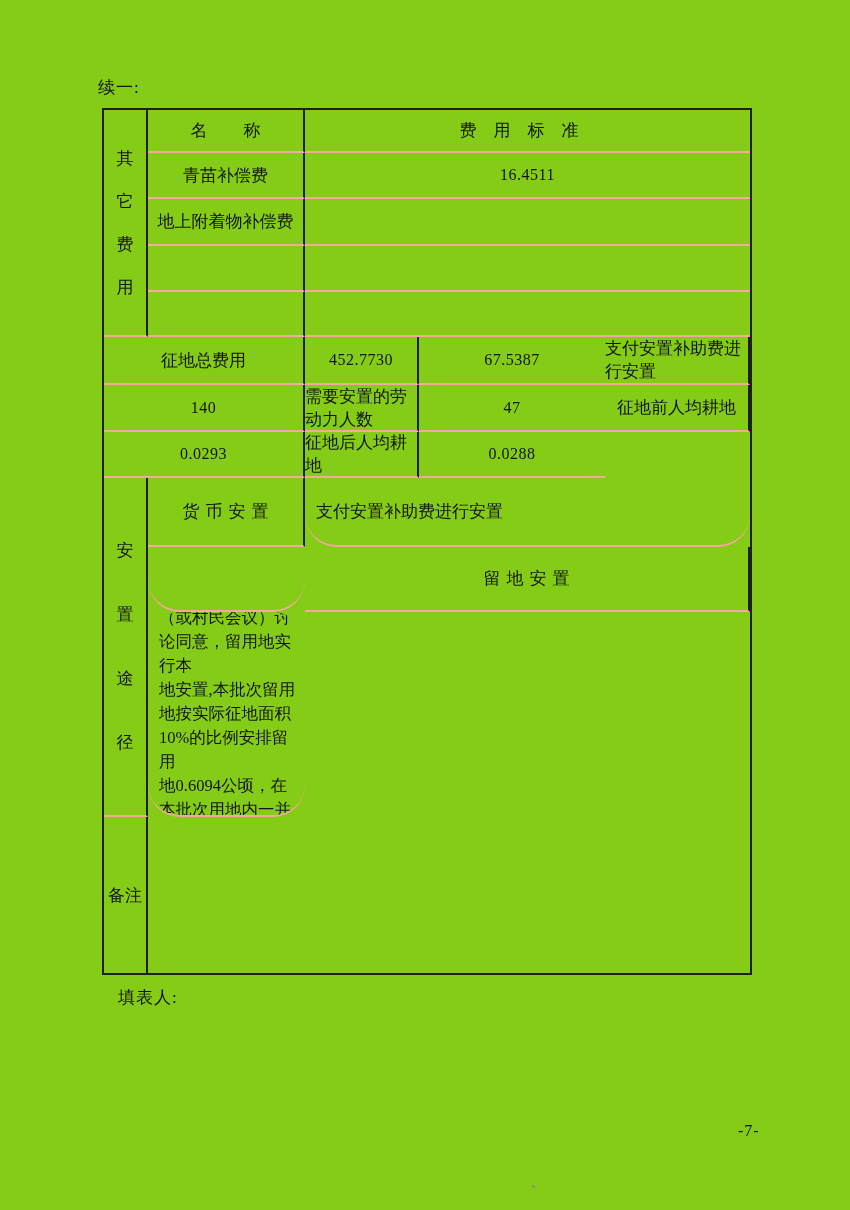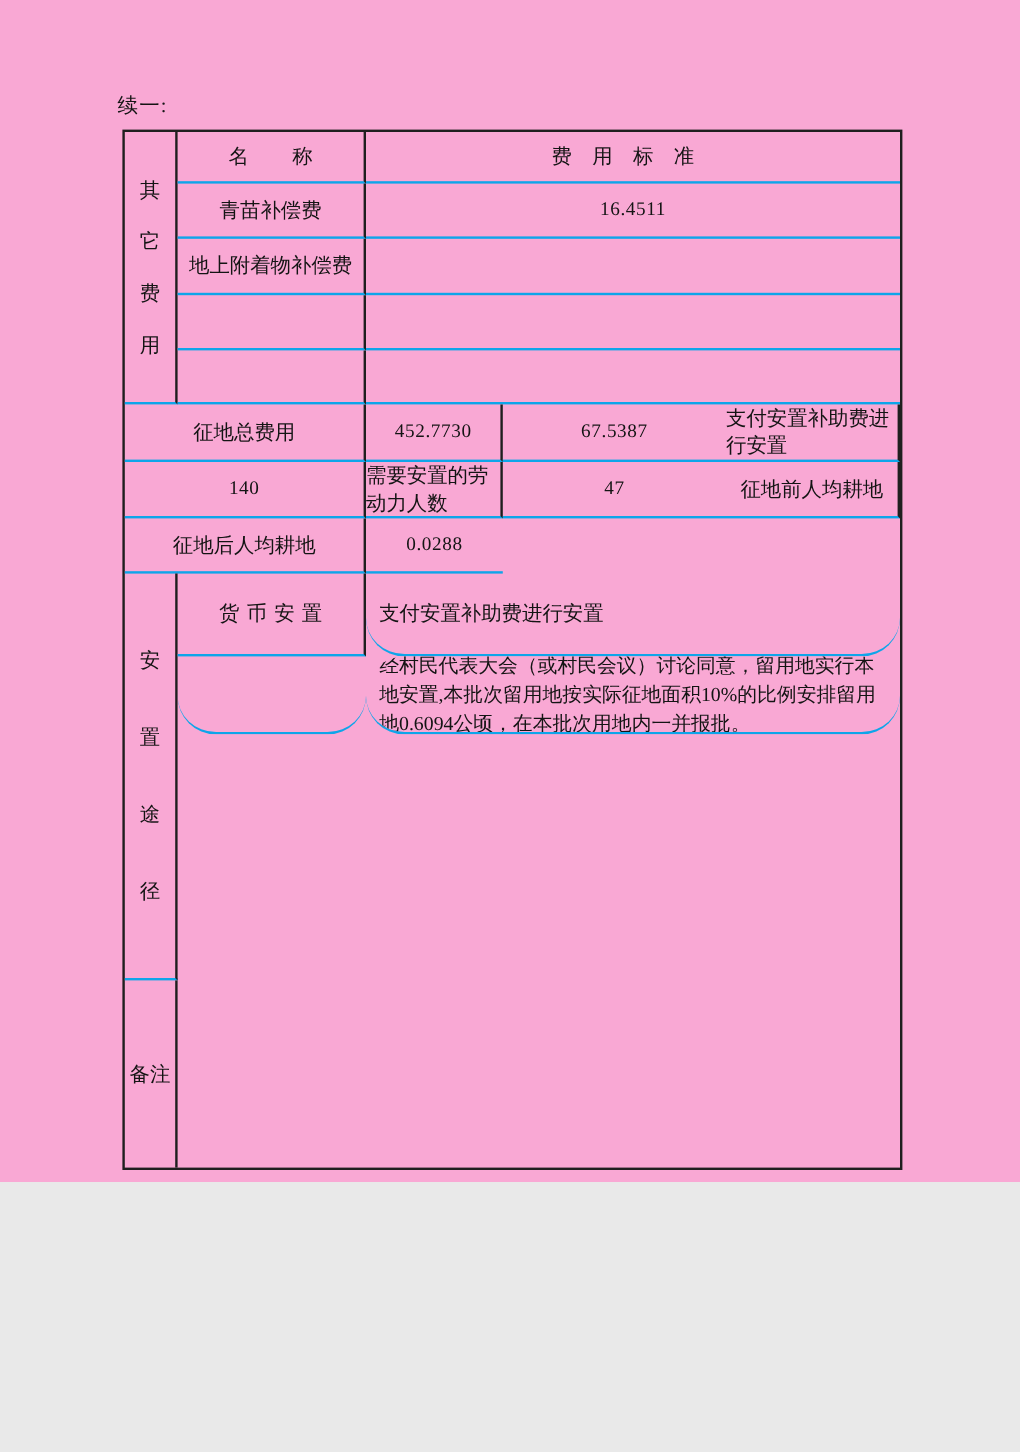--- a/index.html
+++ b/index.html
@@ -1,41 +1,41 @@
 <!DOCTYPE html>
 <html><head>
 <meta charset="utf-8">
 <style>
   * { margin:0; padding:0; box-sizing:border-box; }
   html,body { background:#e9e9e9; }
   .page {
     position:relative;
-    width:850px; height:985px;
-    background:#f9a8d4;
+    width:850px; height:1210px;
+    background:#84cc16;
     font-family:"Liberation Serif","DejaVu Serif",serif;
     color:#141414;
     overflow:hidden;
   }
   .cont-label {
     position:absolute; left:98px; top:76px;
     font-size:17px; letter-spacing:1px;
   }
   .doc-table {
     position:absolute; left:102px; top:108px;
     width:650px; height:867px;
     border:2px solid #1f1f1f;
   }
   .sec { display:grid; width:100%; }
   .secA { grid-template-columns:44px 157px 1fr; grid-template-rows:43px 46px 47px 46px 45px; }
   .secB { grid-template-columns:201px 114px 186px 1fr; grid-template-rows:48px 47px 46px; }
   .secC { grid-template-columns:44px 157px 1fr; grid-template-rows:69px 65px 205px; }
   .secD { grid-template-columns:44px 1fr; grid-template-rows:156px; }
   .cell {
     border-right:2px solid #1f1f1f;
-    border-bottom:2px solid #0ea5e9;
+    border-bottom:2px solid #fca5a5;
     display:flex; align-items:center; justify-content:center;
     font-size:17px;
     overflow:hidden;
   }
   .br0 { border-right:none; }
   .bb0 { border-bottom:none; }
   .side {
     white-space:pre-line; text-align:center;
     grid-column:1;
   }
@@ -100,35 +100,37 @@
       <div class="cell">征地总费用</div>
       <div class="cell num">452.7730</div>
       <div class="cell br0 num">67.5387</div>
 
       <div class="cell">支付安置补助费进行安置</div>
       <div class="cell num">140</div>
       <div class="cell">需要安置的劳动力人数</div>
       <div class="cell br0 num">47</div>
 
       <div class="cell">征地前人均耕地</div>
+      <div class="cell num">0.0293</div>
       <div class="cell">征地后人均耕地</div>
       <div class="cell br0 num">0.0288</div>
     </div>
 
     <div class="sec secC">
       <div class="cell side sideC">安
 置
 途
 径</div>
 
       <div class="cell gap6">货币安置</div>
       <div class="cell br0 content-left">支付安置补助费进行安置</div>
 
       <div class="cell br0 content-left"></div>
 
+      <div class="cell gap6">留地安置</div>
       <div class="cell br0 content-left para">经村民代表大会（或村民会议）讨论同意，留用地实行本
 地安置,本批次留用地按实际征地面积10%的比例安排留用
 地0.6094公顷，在本批次用地内一并报批。</div>
     </div>
 
     <div class="sec secD">
       <div class="cell bb0">备注</div>
       <div class="cell br0 bb0 content-left"></div>
     </div>
 

